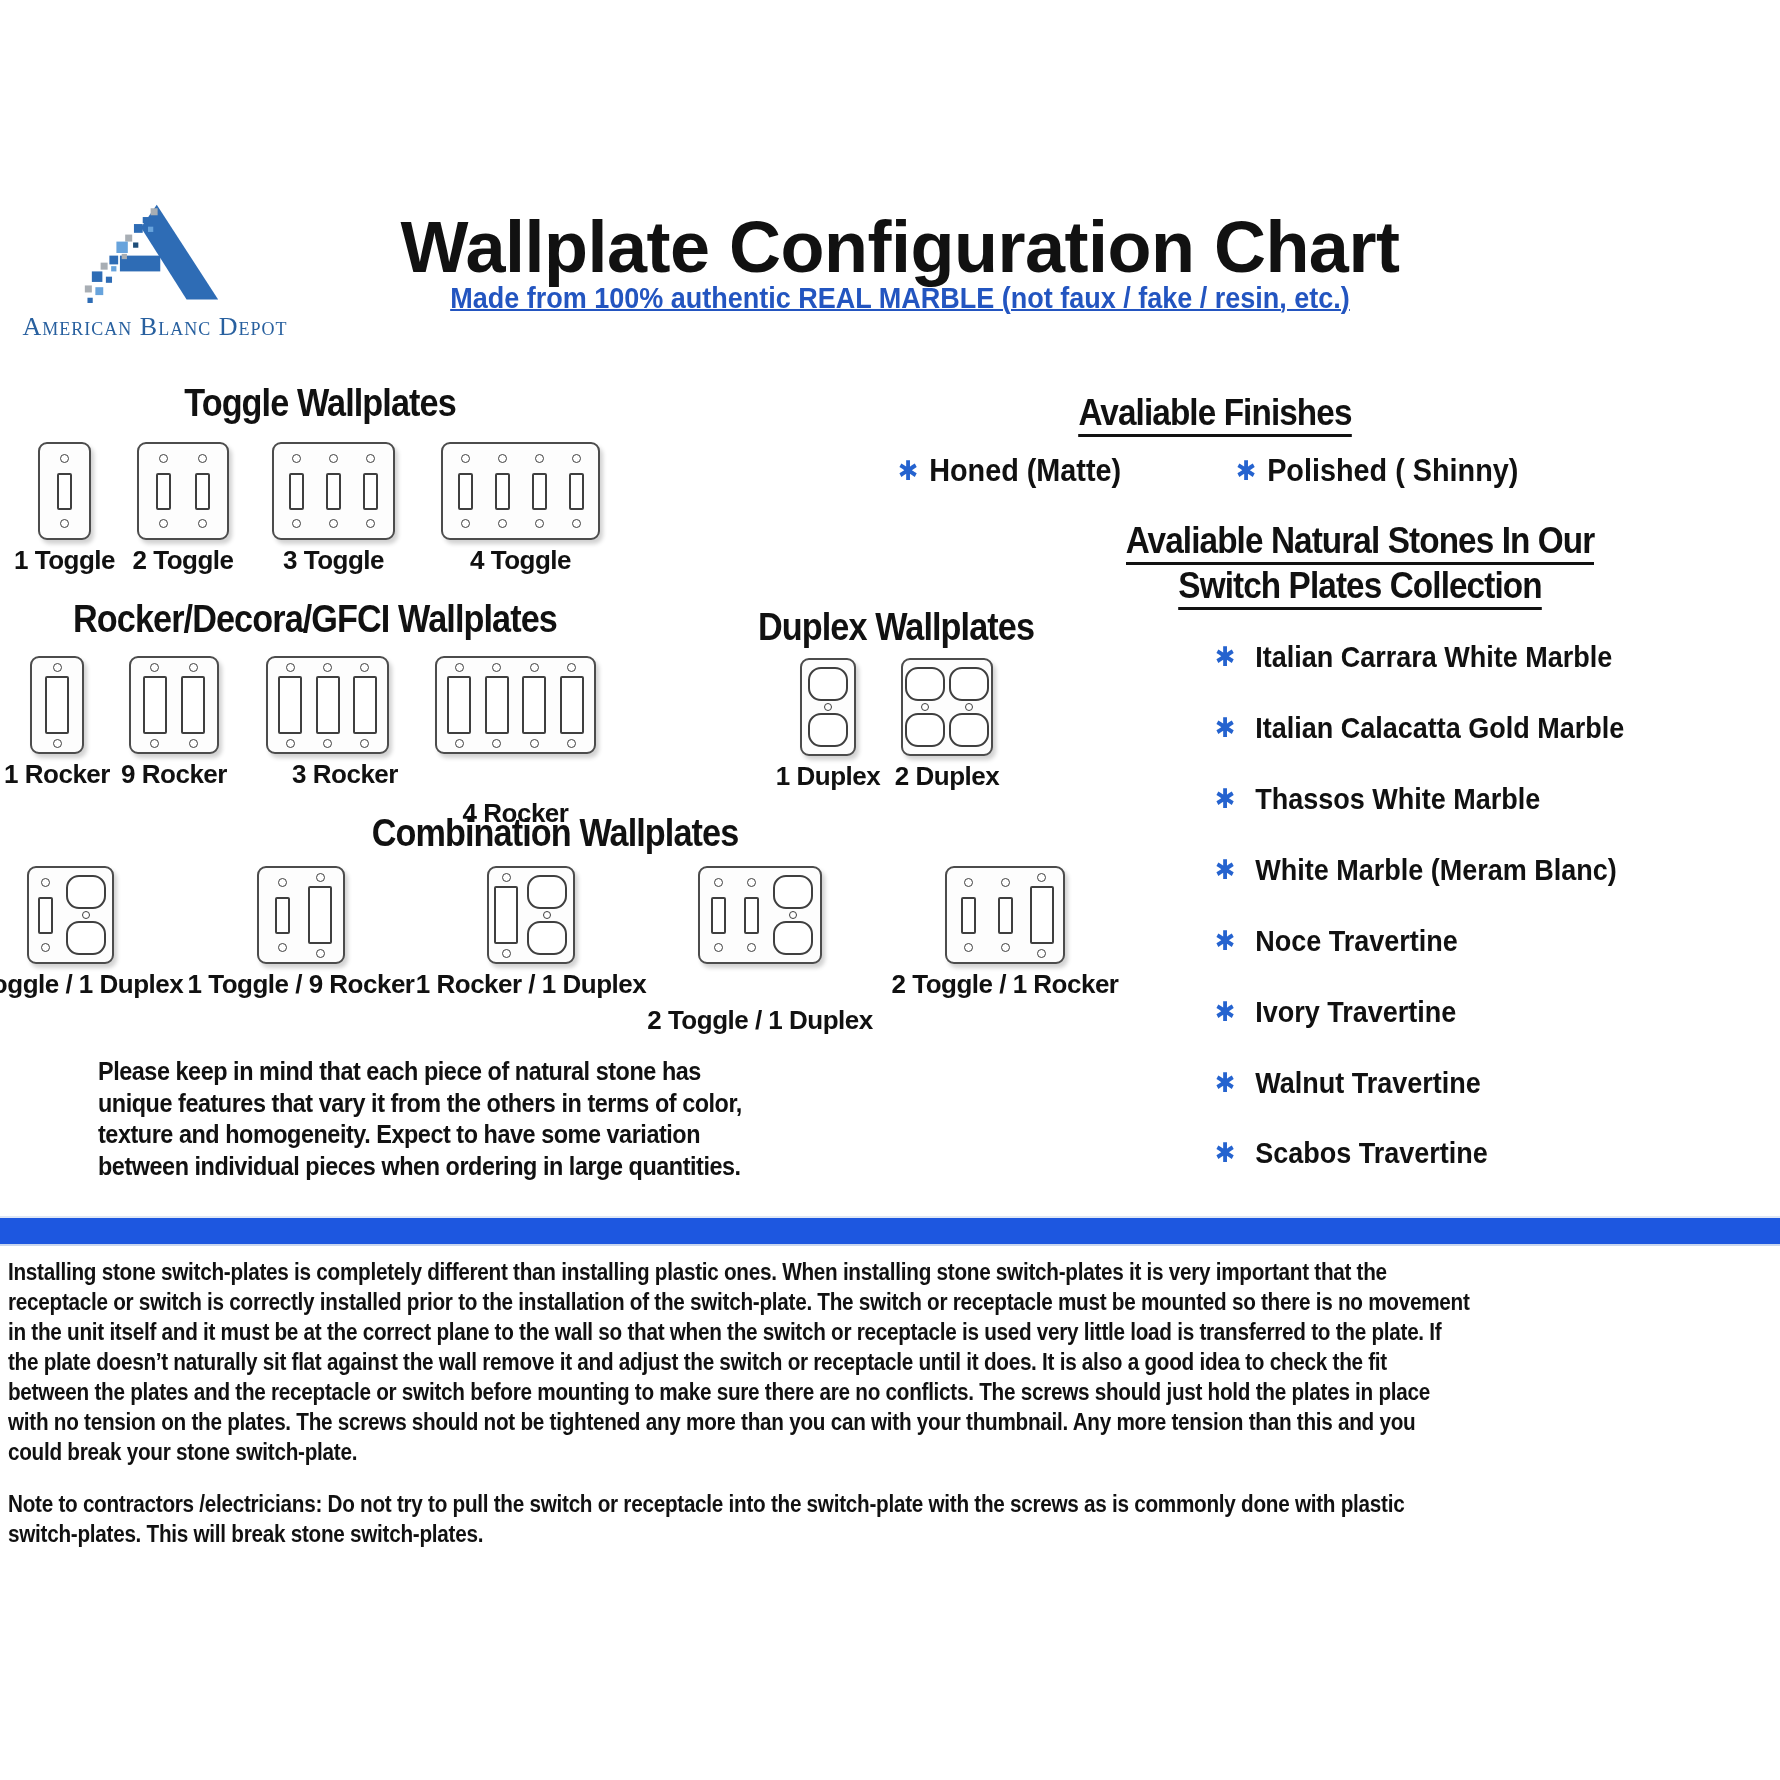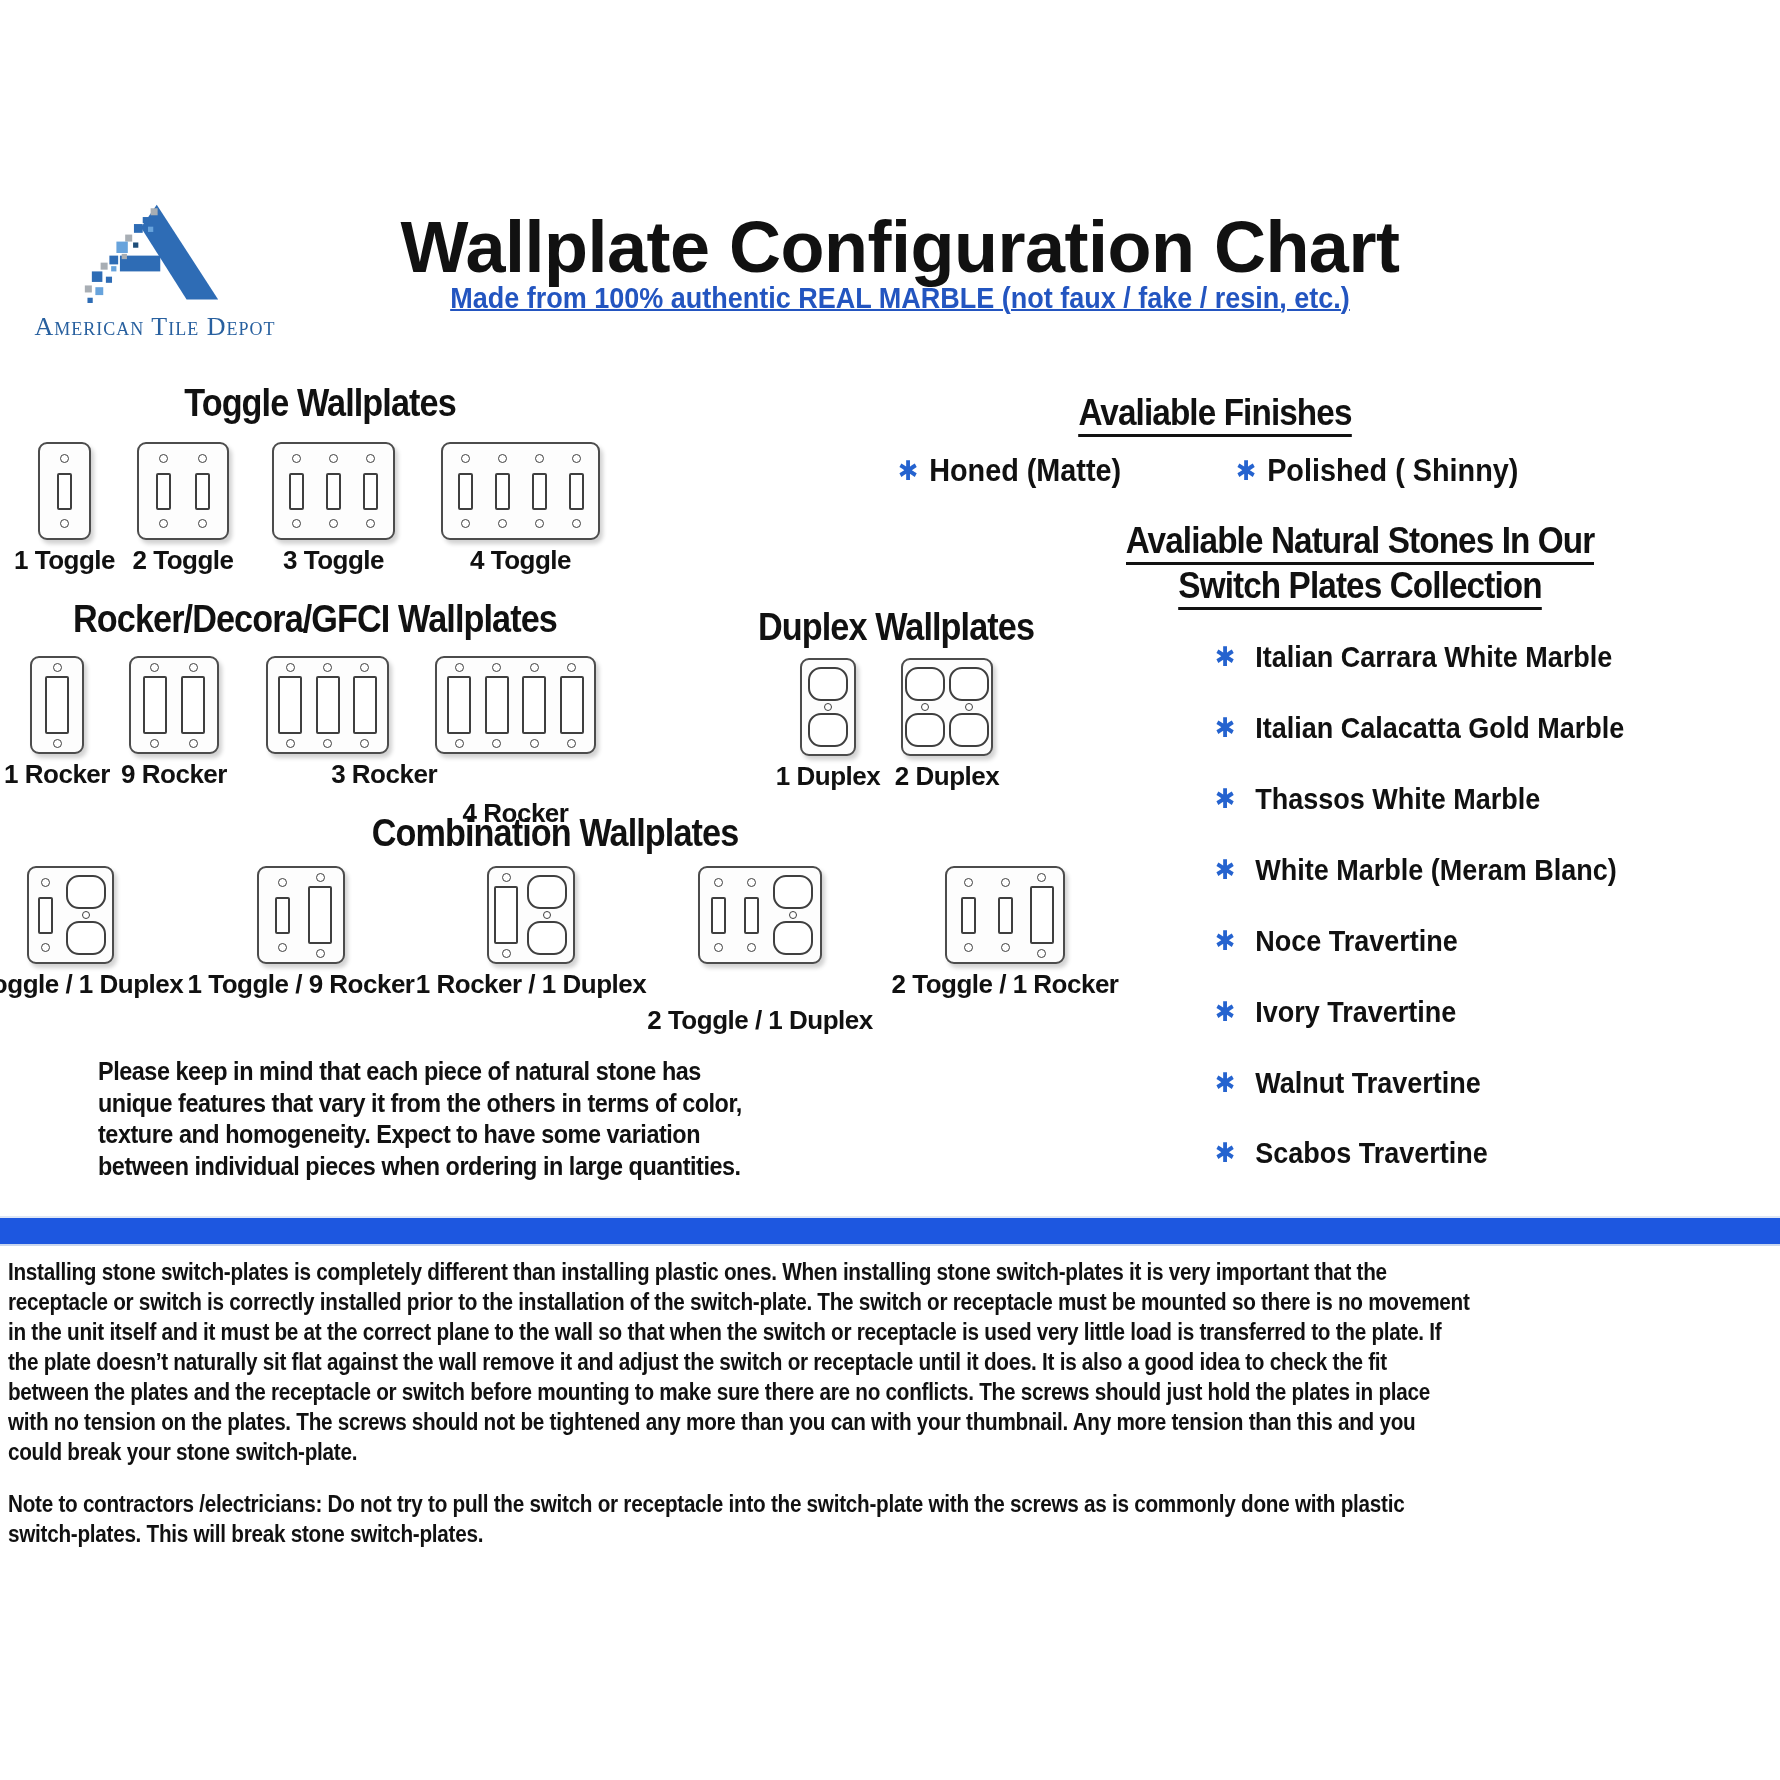--- a/index.html
+++ b/index.html
@@ -75,21 +75,21 @@
     <rect x="48" y="60" width="10" height="10" fill="#2e6cb5"></rect>
     <rect x="62" y="58" width="6" height="6" fill="#a8aeb4"></rect>
     <rect x="38" y="68" width="8" height="8" fill="#a8aeb4"></rect>
     <rect x="50" y="72" width="6" height="6" fill="#67a3dc"></rect>
     <rect x="28" y="78" width="12" height="12" fill="#2e6cb5"></rect>
     <rect x="44" y="84" width="7" height="7" fill="#2e6cb5"></rect>
     <rect x="20" y="94" width="8" height="8" fill="#a8aeb4"></rect>
     <rect x="32" y="96" width="9" height="9" fill="#67a3dc"></rect>
     <rect x="23" y="108" width="6" height="6" fill="#2e6cb5"></rect>
   </svg>
-  <div class="brand">American Tile Depot</div>
+  <div class="brand">American Blanc Depot</div>
 </div>
 
 <div class="title" style="left:330px;top:206px;width:1140px;">Wallplate Configuration Chart</div>
 <div class="subtitle cond-c" style="left:330px;top:281px;width:1140px;">Made from 100% authentic REAL MARBLE (not faux / fake / resin, etc.)</div>
 
 <div class="sec-h cond-c" style="left:70px;top:382px;width:500px;">Toggle Wallplates</div>
 <div class="sec-h cond-c" style="left:10px;top:598px;width:610px;">Rocker/Decora/GFCI Wallplates</div>
 <div class="sec-h cond-c" style="left:646px;top:606px;width:500px;">Duplex Wallplates</div>
 <div class="sec-h cond-c" style="left:295px;top:812px;width:520px;">Combination Wallplates</div>
 
@@ -187,21 +187,21 @@
         <div class="screw"></div>
         <div class="rocker"></div>
         <div class="screw"></div>
       </div>
       <div class="dev-col">
         <div class="screw"></div>
         <div class="rocker"></div>
         <div class="screw"></div>
       </div>
     </div>
-    <div class="plate-label" style="left: 197px; top: 759px; text-align: right;">3 Rocker</div>
+    <div class="plate-label" style="left: 225px; top: 759px;">3 Rocker</div>
     <div class="plate" style="left: 435px; top: 656px; width: 161px;">
       <div class="dev-col">
         <div class="screw"></div>
         <div class="rocker"></div>
         <div class="screw"></div>
       </div>
       <div class="dev-col">
         <div class="screw"></div>
         <div class="rocker"></div>
         <div class="screw"></div>

